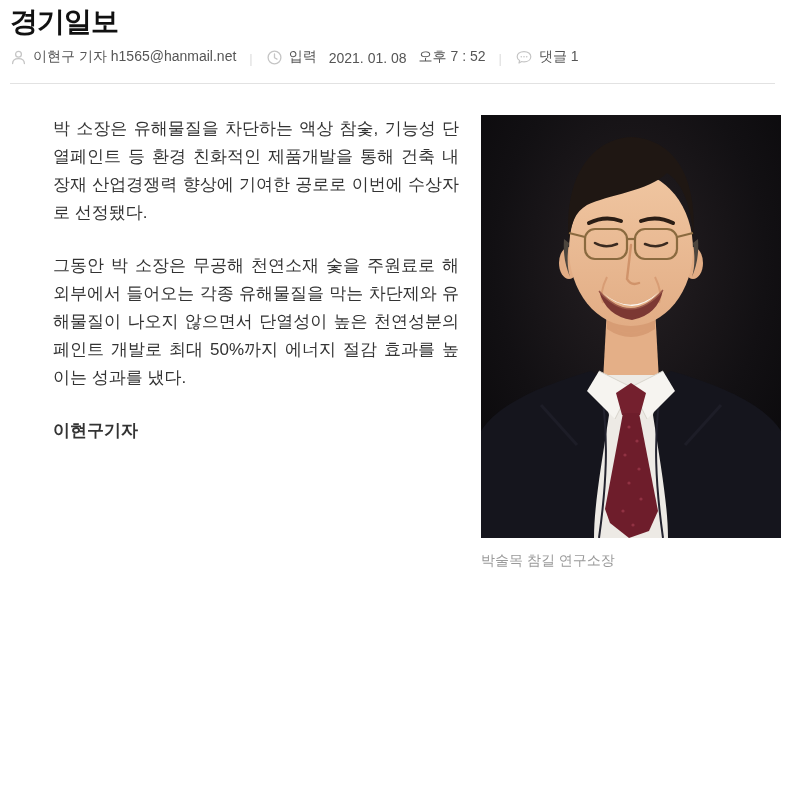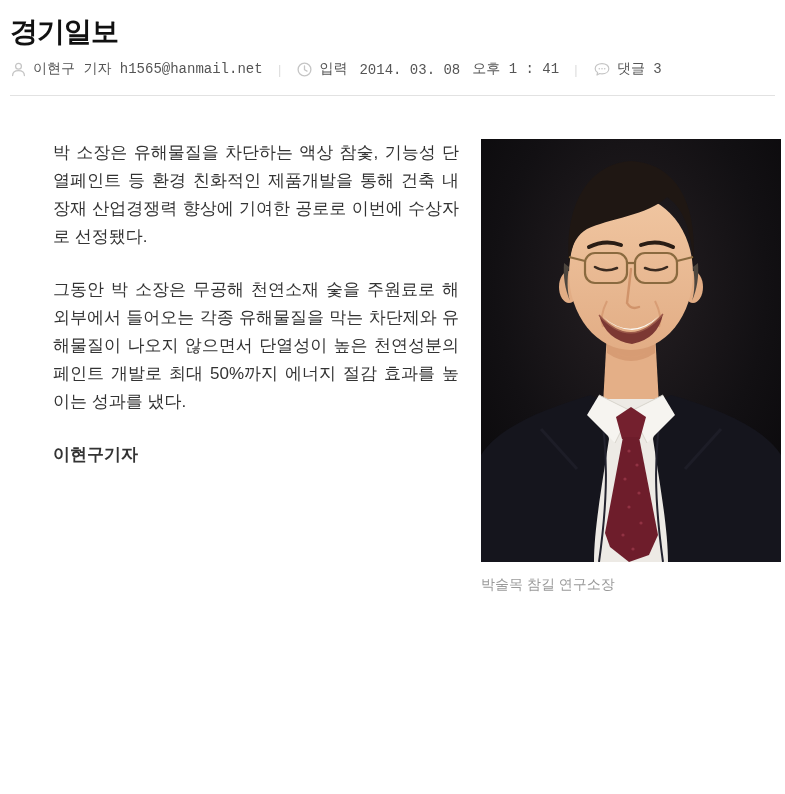--- a/index.html
+++ b/index.html
@@ -7,21 +7,21 @@
   body { font-family: "Liberation Sans", "DejaVu Sans", sans-serif; }
   .page {
     position: relative;
     width: 785px;
     height: 794px;
     margin: 0 auto;
     background: #ffffff;
     overflow: hidden;
   }
   
-  .header { padding: 12px 10px; font-family: Liberation Mono, monospace; }
+  .header { padding: 0 10px; }
   .logo {
     margin-top: 6px;
     font-size: 28px;
     line-height: 32px;
     font-weight: 800;
     letter-spacing: -1px;
     color: #111111;
     display: inline-block;
     cursor: pointer;
   }
@@ -93,36 +93,36 @@
 
       <span class="sep">|</span>
 
       <span class="ico">
         <svg width="17" height="17" viewBox="0 0 17 17" fill="none">
           <circle cx="8.5" cy="8.5" r="6.4" stroke="#c5c5c5" stroke-width="1.3"></circle>
           <path d="M8.5 4.9 V8.7 L11 10.1" stroke="#c5c5c5" stroke-width="1.3" stroke-linecap="round" stroke-linejoin="round"></path>
         </svg>
       </span>
       <span class="lbl">입력</span>
-      <span class="date">2014. 03. 08</span>
-      <span class="time">오후 1 : 41</span>
+      <span class="date">2021. 01. 08</span>
+      <span class="time">오후 7 : 52</span>
 
       <span class="sep">|</span>
 
       <span class="ico">
         <svg width="18" height="17" viewBox="0 0 18 17" fill="none">
           <path d="M9 2.6 C13 2.6 15.8 4.8 15.8 7.7 C15.8 10.6 13 12.8 9 12.8
                    C8.2 12.8 7.4 12.7 6.7 12.5 L4 14 L4.6 11.6
                    C3.1 10.7 2.2 9.3 2.2 7.7 C2.2 4.8 5 2.6 9 2.6 Z" stroke="#c5c5c5" stroke-width="1.2" stroke-linejoin="round"></path>
           <circle cx="6.3" cy="7.8" r="0.8" fill="#c5c5c5"></circle>
           <circle cx="9" cy="7.8" r="0.8" fill="#c5c5c5"></circle>
           <circle cx="11.7" cy="7.8" r="0.8" fill="#c5c5c5"></circle>
         </svg>
       </span>
-      <span class="comments">댓글 3</span>
+      <span class="comments">댓글 1</span>
     </div>
 
     <hr class="divider">
   </div>
 
   <div class="article">
 
     <figure class="photo-fig">
       <div class="photo-frame">
 

